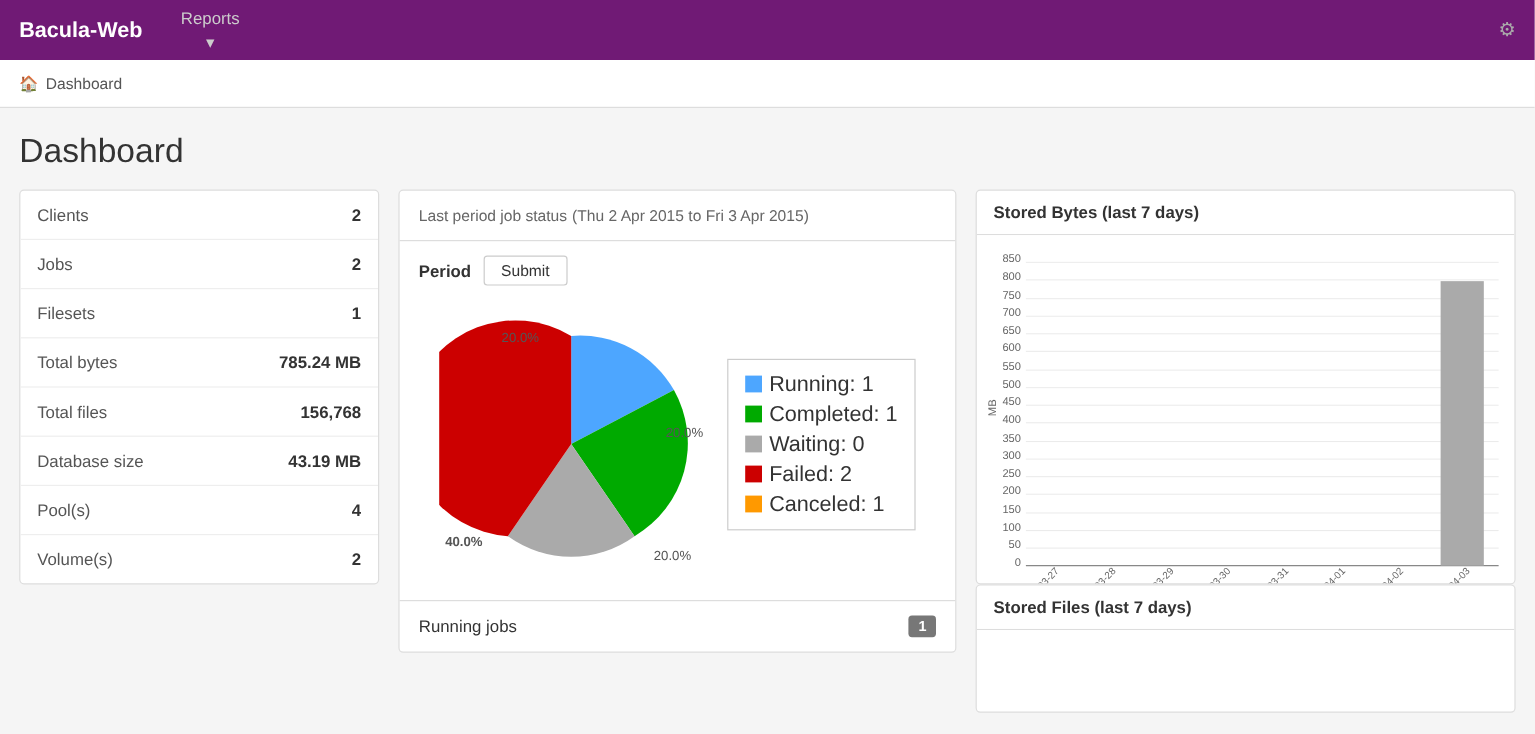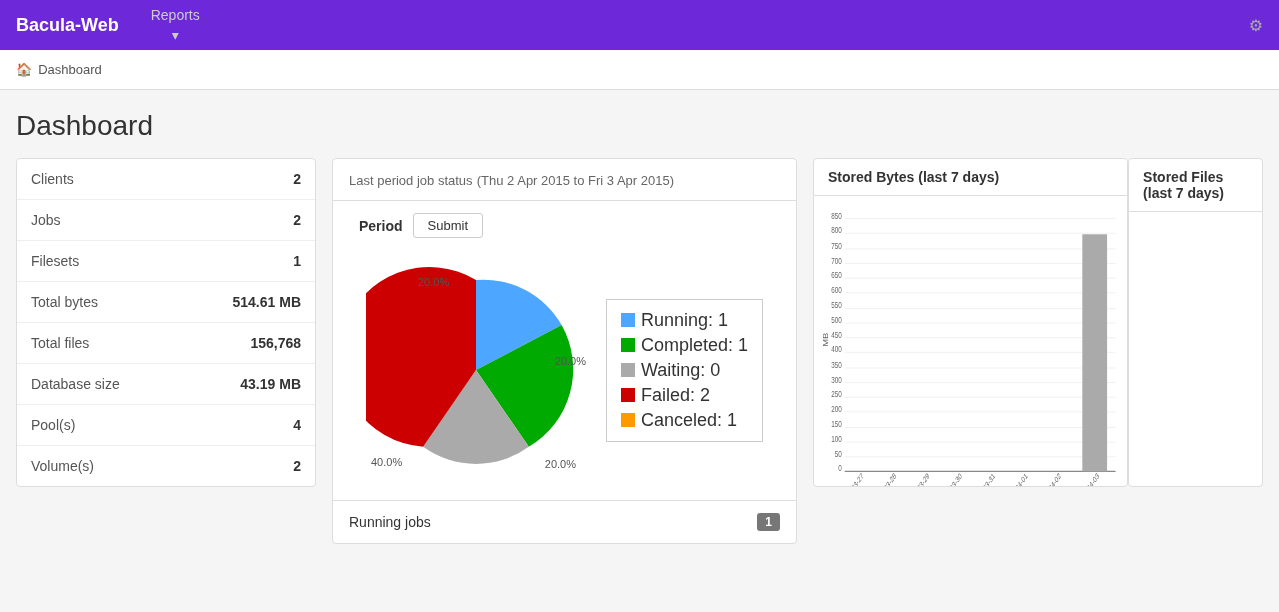--- a/index.html
+++ b/index.html
@@ -1,20 +1,20 @@
 <!DOCTYPE html>
 <html><head>
   <meta charset="utf-8">
   <style>
     * { box-sizing: border-box; margin: 0; padding: 0; }
     body { font-family: "Helvetica Neue", Arial, sans-serif; font-size: 14px; background: #f5f5f5; color: #333; }
 
     
     .navbar {
-      background: #6d28d9;
+      background: #701a75;
       color: #ccc;
       height: 50px;
       display: flex;
       align-items: center;
       padding: 0 16px;
       justify-content: space-between;
       gap: 37px;
     }
     .navbar-brand {
       color: #fff;
@@ -112,21 +112,21 @@
       font-size: 15px;
       font-weight: 600;
     }
     .job-panel-header span { color: #666; font-weight: normal; font-size: 13px; }
     .period-row {
       display: flex;
       align-items: center;
       padding: 12px 16px;
       gap: 10px;
     }
-    .period-label { font-weight: 600; margin-left: 10px; }
+    .period-label { font-weight: 600; }
     .period-select {
       padding: 4px 8px;
       border: 1px solid #ccc;
       border-radius: 3px;
       background: #fff;
       font-size: 13px;
       appearance: auto;
     }
     .submit-btn {
       padding: 4px 14px;
@@ -180,21 +180,21 @@
       padding: 2px 8px;
       font-size: 12px;
       font-weight: bold;
     }
 
     
     .right-panels {
       width: 450px;
       flex-shrink: 0;
       display: flex;
-      flex-direction: row;
+      flex-direction: column;
     }
     .chart-panel {
       background: #fff;
       border: 1px solid #ddd;
       border-radius: 4px;
     }
     .chart-panel-header {
       border-bottom: 1px solid #ddd;
       padding: 10px 14px;
       font-size: 14px;
@@ -251,21 +251,21 @@
           <div class="stat-row">
       <span class="stat-label">Jobs</span>
       <span class="stat-value">2</span>
     </div>
           <div class="stat-row">
       <span class="stat-label">Filesets</span>
       <span class="stat-value">1</span>
     </div>
           <div class="stat-row">
       <span class="stat-label">Total bytes</span>
-      <span class="stat-value">514.61 MB</span>
+      <span class="stat-value">785.24 MB</span>
     </div>
           <div class="stat-row">
       <span class="stat-label">Total files</span>
       <span class="stat-value">156,768</span>
     </div>
           <div class="stat-row">
       <span class="stat-label">Database size</span>
       <span class="stat-value">43.19 MB</span>
     </div>
           <div class="stat-row">
@@ -300,21 +300,21 @@
 
             <path d="M110,110 L162.8,186.8 A90,90 0 0,1 57.2,186.8 Z" fill="#aaaaaa"></path>
 
             <path d="M110,110 L57.2,186.8 A90,90 0 1,1 110,20 Z" fill="#cc0000"></path>
 
           </svg>
           
           <div class="pie-label" style="top:16px; left:52px;">20.0%</div>
           <div class="pie-label" style="top:95px; right:0px;">20.0%</div>
           <div class="pie-label" style="bottom:10px; right:10px;">20.0%</div>
-          <div class="pie-label" style="bottom:12px; left:5px;">40.0%</div>
+          <div class="pie-label" style="bottom:22px; left:5px;font-weight:bold;">40.0%</div>
         </div>
 
         <div class="legend" id="pie-legend">
             <div class="legend-item">
       <span class="legend-color" style="background:#4da6ff;"></span>
       <span>Running: 1</span>
     </div>
             <div class="legend-item">
       <span class="legend-color" style="background:#00aa00;"></span>
       <span>Completed: 1</span>

